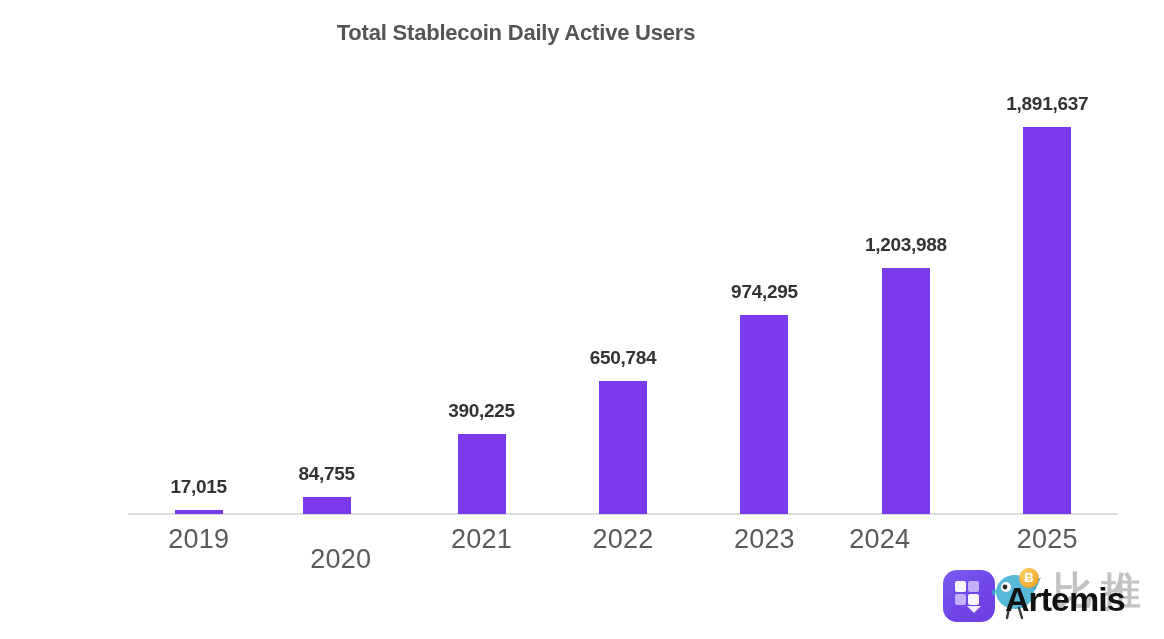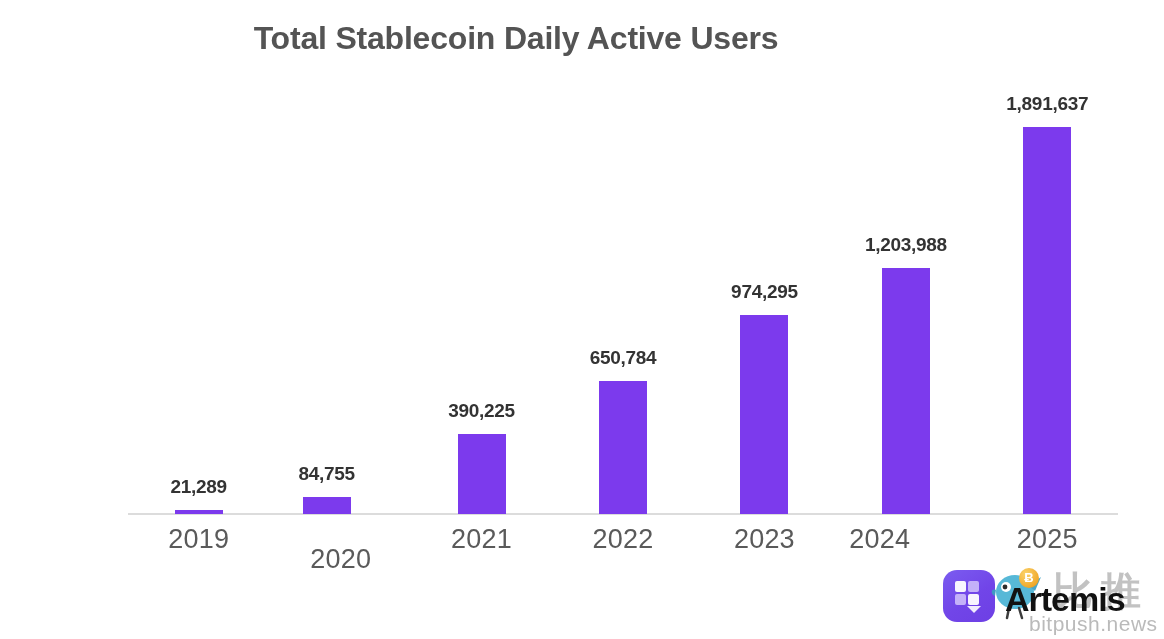--- a/index.html
+++ b/index.html
@@ -20,21 +20,21 @@
     background: #ffffff;
   }
 
   
   .chart-title {
     position: absolute;
     top: 20px;
     left: 0;
     width: 1032px;
     text-align: center;
-    font-size: 32px;
+    font-size: 22px;
     font-weight: bold;
     color: #545454;
     letter-spacing: -0.2px;
   }
 
   .axis-line {
     position: absolute;
     left: 128px;
     top: 513px;
     width: 990px;
@@ -175,21 +175,21 @@
 
 <div class="chart-root">
 
   <div class="chart-title" style="color: rgb(84, 84, 84);">Total Stablecoin Daily Active Users</div>
 
   <div class="axis-line" style="background: rgb(220, 220, 220);"></div>
 
   <div class="bars-layer">
       <div class="bar-group" style="left: 0px; width: 141.429px;">
         <div class="bar" title="2019: 17,015" style="height: 4px; background: rgb(124, 58, 237);"></div>
-        <div class="bar-value" style="bottom: 16px; color: rgb(51, 51, 51);">21,289</div>
+        <div class="bar-value" style="bottom: 16px; color: rgb(51, 51, 51);">17,015</div>
       </div>
       <div class="bar-group" style="left: 128px; width: 141.429px;">
         <div class="bar" title="2020: 84,755" style="height: 17.3396px; background: rgb(124, 58, 237);"></div>
         <div class="bar-value" style="bottom: 29.3396px; color: rgb(51, 51, 51);">84,755</div>
       </div>
       <div class="bar-group" style="left: 282.857px; width: 141.429px;">
         <div class="bar" title="2021: 390,225" style="height: 79.8341px; background: rgb(124, 58, 237);"></div>
         <div class="bar-value" style="bottom: 91.8341px; color: rgb(51, 51, 51); text-align: center;">390,225</div>
       </div>
       <div class="bar-group" style="left: 424.286px; width: 141.429px;">
@@ -243,16 +243,15 @@
         <path d="M30 40 L33 50" stroke="#2c2c2c" stroke-width="2.5" stroke-linecap="round"></path>
       </svg>
     </div>
 
     <div class="wm-coin">Ƀ</div>
 
     <div class="wm-cn">比推</div>
 
     <div class="brand-name">Artemis</div>
 
-    <div class="wm-url">bitpush.news</div>
   </div>
 
 </div>
 
 </body></html>

